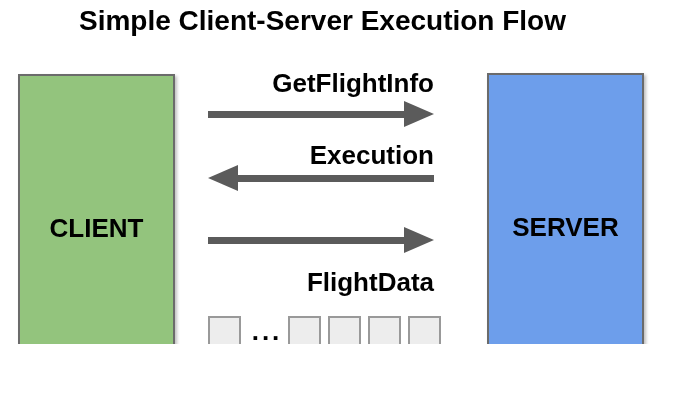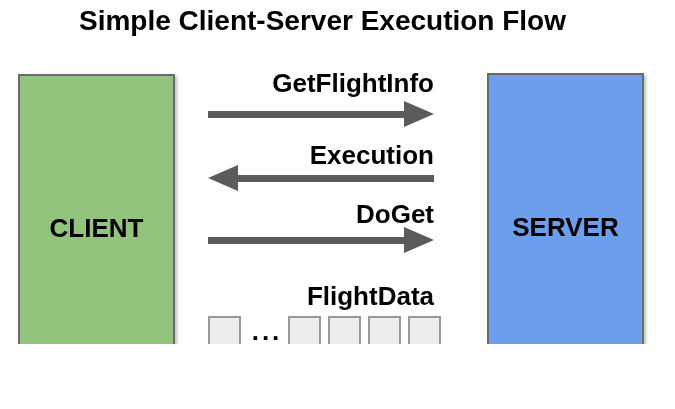--- a/index.html
+++ b/index.html
@@ -144,27 +144,26 @@
     <div class="shaft"></div>
     <div class="head-right"></div>
   </div>
 
   <div class="msg-label" style="top: 140px;">Execution</div>
   <div class="arrow" style="top: 165px;">
     <div class="head-left"></div>
     <div class="shaft"></div>
   </div>
 
-  <div class="msg-label" style="top: 199px;">DoGet</div>
   <div class="arrow" style="top: 227px;">
     <div class="shaft"></div>
     <div class="head-right"></div>
   </div>
 
-  <div class="msg-label" style="top: 281px;">FlightData</div>
+  <div class="msg-label" style="top: 267px;">FlightData</div>
 
   <div class="chunk-row">
     <div class="chunk chunk-1"></div>
     <div class="chunk-ellipsis">...</div>
     <div class="chunk chunk-2"></div>
     <div class="chunk chunk-3"></div>
     <div class="chunk chunk-4"></div>
     <div class="chunk chunk-5"></div>
   </div>
 

